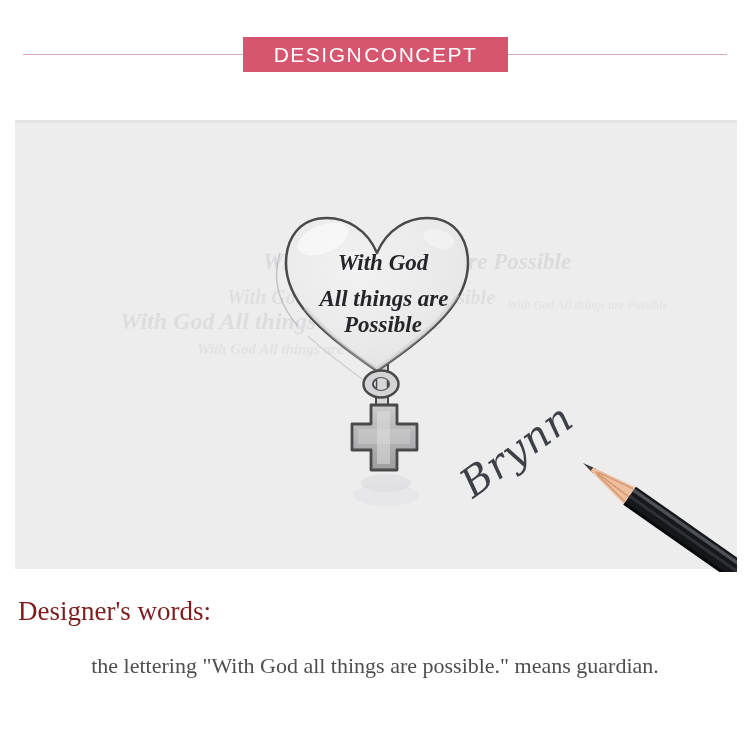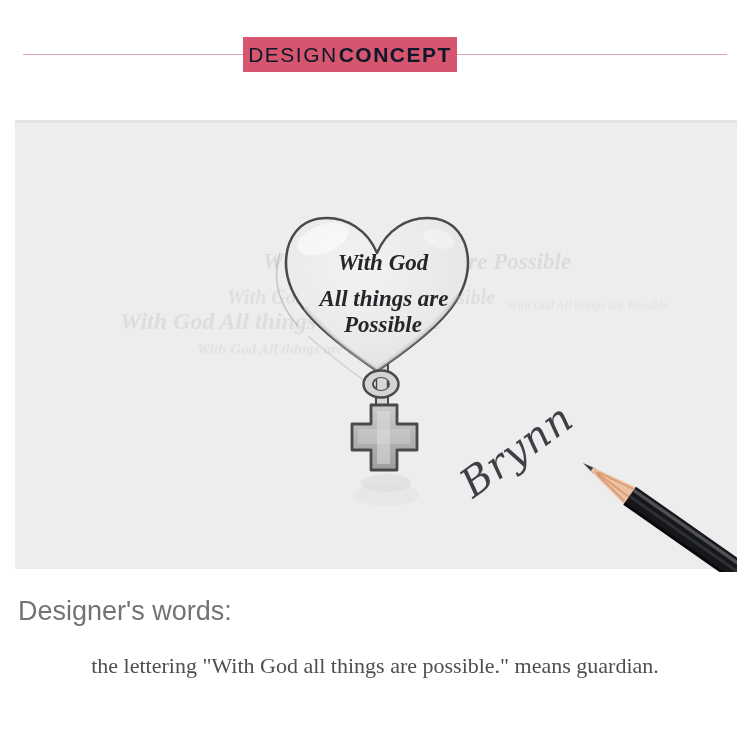--- a/index.html
+++ b/index.html
@@ -1,32 +1,32 @@
 <!DOCTYPE html>
 <html><head>
 <meta charset="utf-8">
 <style>
   html,body{margin:0;padding:0;background:#ffffff;}
   .page{position:relative;width:750px;height:750px;background:#ffffff;overflow:hidden;
         font-family:"Liberation Sans",sans-serif;}
   
   .rule-line{position:absolute;left:23px;top:54px;width:704px;height:1px;background:#dba6b6;}
-  .banner{position:absolute;left:243px;top:37px;width:214px;height:35px;background:#d5566e;
-          display:flex;align-items:center;justify-content:center;color:#0f172a;
+  .banner{position:absolute;left:243px;top:37px;width:265px;height:35px;background:#d5566e;
+          display:flex;align-items:center;justify-content:center;color:#ffffff;
           font-size:21px;letter-spacing:1.5px;white-space:nowrap;}
   .banner .reg{font-weight:400;}
-  .banner .bold{font-weight:700;margin-left:1px;}
+  .banner .bold{font-weight:400;margin-left:1px;}
   
   .panel{position:absolute;left:15px;top:120px;width:722px;height:449px;background:#ededee;
          border-top:3px solid #e4e4e6;box-sizing:border-box;}
   .panel svg{display:block;}
   .serif-it{font-family:"Liberation Serif",serif;font-style:italic;font-weight:700;}
   
-  .designer-heading{position:absolute;left:18px;top:596px;font-family:Liberation Sans, sans-serif;
-                    font-size:27px;color:#737373;}
+  .designer-heading{position:absolute;left:18px;top:596px;font-family:Liberation Serif, serif;
+                    font-size:27px;color:#7f1d1d;}
   .designer-paragraph{position:absolute;left:25px;top:651px;width:700px;text-align:center;
                       font-family:"Liberation Serif",serif;font-size:22px;line-height:30px;color:#4e4e4e;}
 </style>
 </head>
 <body>
 
 <div class="page">
 
   <div class="rule-line"></div>
 

